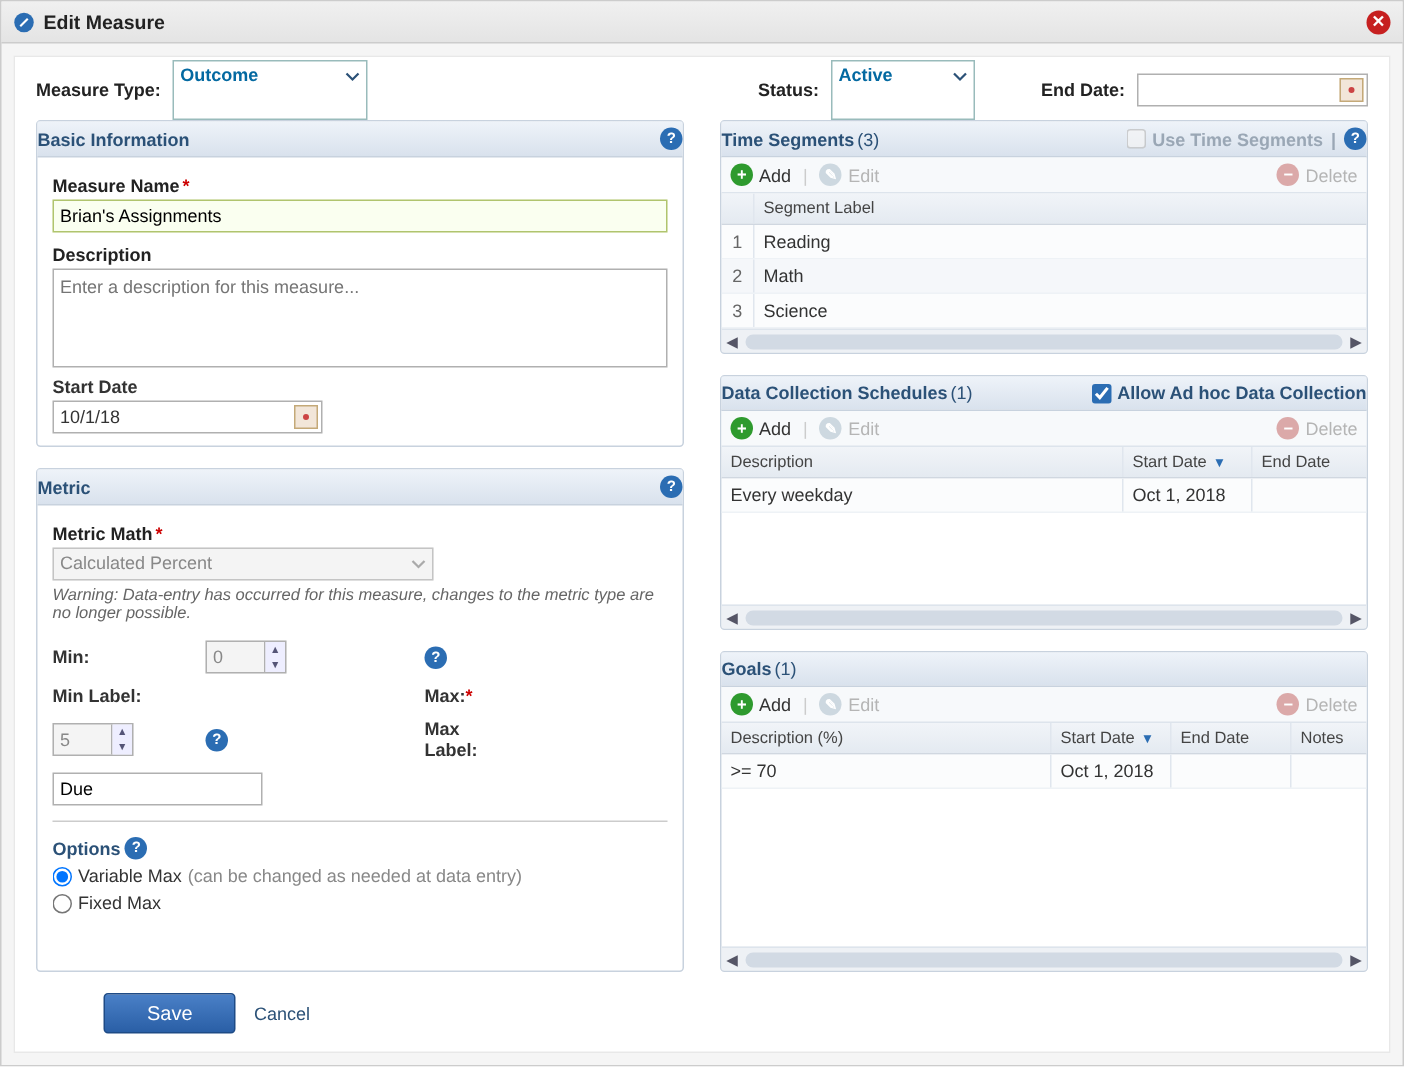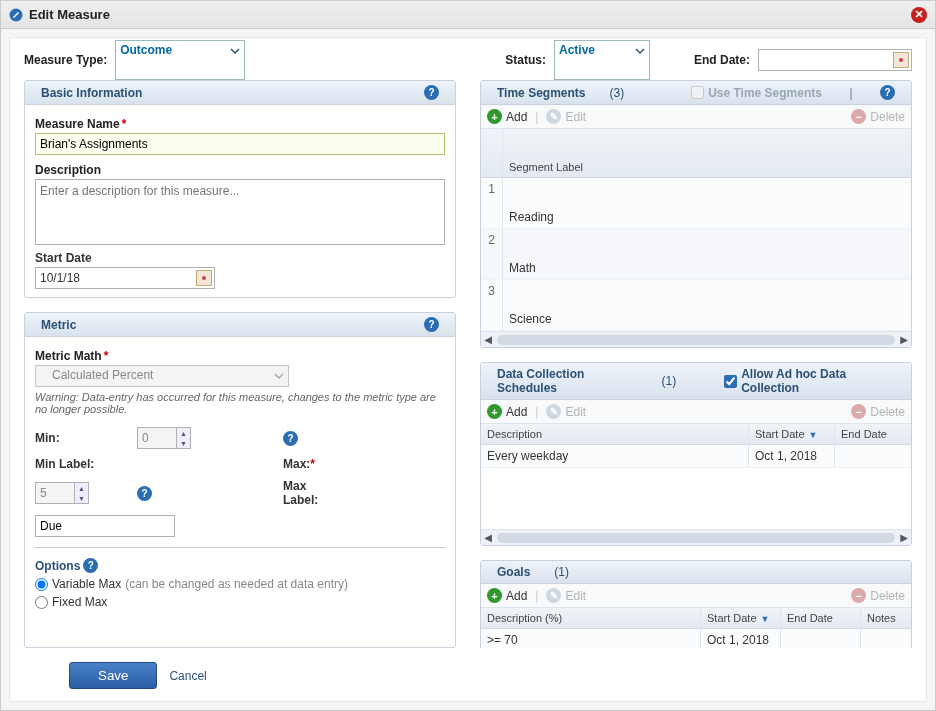--- a/index.html
+++ b/index.html
@@ -64,24 +64,24 @@
 
 .panel {
   border: 1px solid #c8d2de;
   border-radius: 3px;
   background: #fff;
   display:flex; flex-direction:column;
 }
 .panel-hdr {
   background: linear-gradient(#eef3f9, #d9e2ed);
   border-bottom: 1px solid #c8d2de;
-  padding: 4px 16px;
+  padding: 4px 0;
   font-weight: bold;
   color: #2b5177;
-  display: flex; align-items: center; gap: 24px;
+  display: flex; align-items: center; gap: 2px;
 }
 .panel-hdr .spacer2 { flex:1; }
 .panel-hdr .count { color: #2b5177; font-weight: normal; }
 .panel-body { padding: 8px 10px; flex:1; display:flex; flex-direction:column; }
 
 .field-label { font-weight: bold; margin-top: 4px; margin-bottom: 2px; display:flex; gap:2px; font-size:12px; color:#222; }
 .req { color: #c00; }
 .textinput {
   border: 1px solid #b0c46e;
   background: #fafff0;
@@ -95,21 +95,21 @@
   padding: 4px; font-size: 12px; color:#888;
   resize: none; font-family: inherit;
 }
 
 .label-plain { font-weight: bold; margin-top:6px; margin-bottom:2px; }
 .shortdate { width: 180px; }
 
 .metric-warning { font-style: italic; color: #666; font-size: 11px; margin-top:4px; }
 .metric-select-disabled {
   width: 254px; height: 22px; border:1px solid #c4c4c4; background:#f4f4f4;
-  color:#888; padding:2px 16px; position: relative;
+  color:#888; padding:2px 4px; position: relative;
 }
 .metric-select-disabled .chev { position:absolute; right:4px; top:4px; }
 
 .metric-grid { margin-top:12px; display:grid; grid-template-columns: 96px 140px 20px; row-gap:8px; column-gap:6px; align-items:center; }
 .metric-grid label { font-weight:bold; }
 .spinbox {
   width: 54px; height:22px; border:1px solid #b0b0b0; background:#f4f4f4; color:#888;
   display:flex; align-items:center; padding:0 4px; position:relative;
 }
 .spinbox .spin-btns { position:absolute; right:0; top:0; bottom:0; width:14px; display:flex; flex-direction:column; border-left:1px solid #b0b0b0; }
@@ -157,21 +157,21 @@
 }
 .table-hdr div, .table-row div.cell { padding:4px 6px; border-right:1px solid #e0e6ee; }
 .table-hdr div:last-child, .table-row div.cell:last-child { border-right:0; }
 .table-row { display:flex; border-bottom:1px solid #eef2f6; font-size:12px; }
 .table-row:nth-child(odd) { background:#fbfcfd; }
 .table-row:nth-child(even) { background:#f5f7fa; }
 .sort-ind { color:#2b6db3; font-size:9px; margin-left:4px; }
 
 
 .col-idx { width:22px; text-align:center; color:#666; }
-.col-seg { flex:1;margin-top:28px; }
+.col-seg { flex:1; }
 
 
 .col-desc { flex:1; }
 .col-sd { width:86px; }
 .col-ed { width:76px; }
 
 
 .col-gdesc { flex:1; }
 .col-gsd { width:80px; }
 .col-ged { width:80px; }

